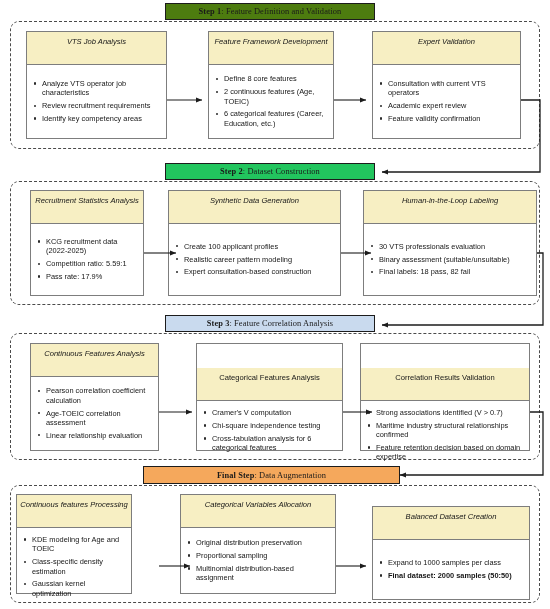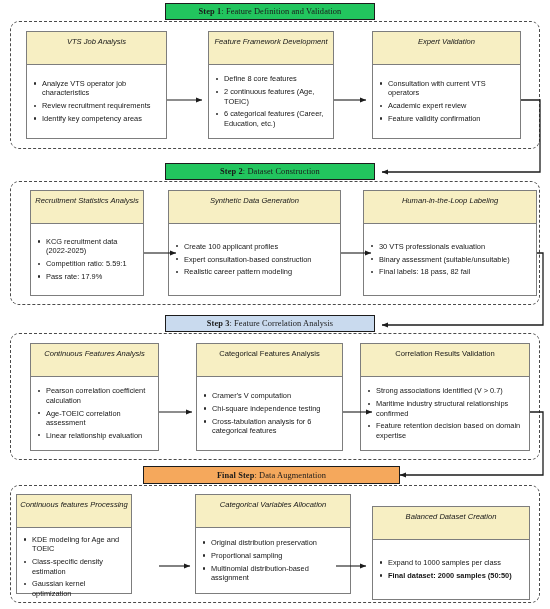--- a/index.html
+++ b/index.html
@@ -47,21 +47,21 @@
   .card-head{
     background:#f7efc3;
     border-bottom:1px solid #7d7d7d;
     text-align:center;
     font-size:7.6px;
     line-height:10.5px;
     padding:5px 3px 16px;
     color:#161616;
     font-style:italic;
   }
-  .card-head.plain{font-style:normal;}
+  .card-head.plain{font-style:normal;margin-top:24px;}
   .card-body{
     flex:1;
     display:flex;
     flex-direction:column;
     justify-content:center;
     padding:4px 5px 4px 4px;
   }
   ul.bullets{
     margin:0;padding:0;list-style:none;
   }
@@ -133,21 +133,21 @@
   </g>
 
   <g stroke="#1c1c1c" stroke-width="1.1" fill="none">
     <line x1="159" y1="566" x2="190" y2="566" marker-end="url(#ah)"></line>
   </g>
   <g stroke="#1c1c1c" stroke-width="1.1" fill="none">
     <line x1="336" y1="566" x2="366" y2="566" marker-end="url(#ah)"></line>
   </g>
 </svg>
 
-<div class="banner" style="left:165px;top:3px;width:210px;height:17px;padding-top:1px;background:#22c55e;">
+<div class="banner" style="left:165px;top:3px;width:210px;height:17px;padding-top:1px;background:#4d7c0f;">
   <span class="lbl">Step 1</span><span>: Feature Definition and Validation</span>
 </div>
 <div class="group" style="left:10px;top:21px;width:530px;height:128px;"></div>
 
 <div class="card" style="left:26px;top:31px;width:141px;height:108px;">
   <div class="card-head">VTS Job Analysis</div>
   <div class="card-body">
     <ul class="bullets">
       <li>Analyze VTS operator job characteristics</li>
       <li>Review recruitment requirements</li>
@@ -192,22 +192,22 @@
       <li>Pass rate: 17.9%</li>
     </ul>
   </div>
 </div>
 
 <div class="card" style="left:168px;top:190px;width:173px;height:106px;">
   <div class="card-head">Synthetic Data Generation</div>
   <div class="card-body">
     <ul class="bullets">
       <li>Create 100 applicant profiles</li>
+      <li>Realistic career pattern modeling</li>
       <li>Expert consultation-based construction</li>
-      <li>Realistic career pattern modeling</li>
     </ul>
   </div>
 </div>
 
 <div class="card" style="left:363px;top:190px;width:174px;height:106px;">
   <div class="card-head">Human-in-the-Loop Labeling</div>
   <div class="card-body">
     <ul class="bullets">
       <li>30 VTS professionals evaluation</li>
       <li>Binary assessment (suitable/unsuitable)</li>
@@ -263,21 +263,21 @@
   <div class="card-head">Continuous features Processing</div>
   <div class="card-body">
     <ul class="bullets">
       <li>KDE modeling for Age and TOEIC</li>
       <li>Class-specific density estimation</li>
       <li>Gaussian kernel optimization</li>
     </ul>
   </div>
 </div>
 
-<div class="card" style="left:195px;top:494px;width:156px;height:100px;">
+<div class="card" style="left:180px;top:494px;width:156px;height:100px;">
   <div class="card-head">Categorical Variables Allocation</div>
   <div class="card-body">
     <ul class="bullets">
       <li>Original distribution preservation</li>
       <li>Proportional sampling</li>
       <li>Multinomial distribution-based assignment</li>
     </ul>
   </div>
 </div>
 

